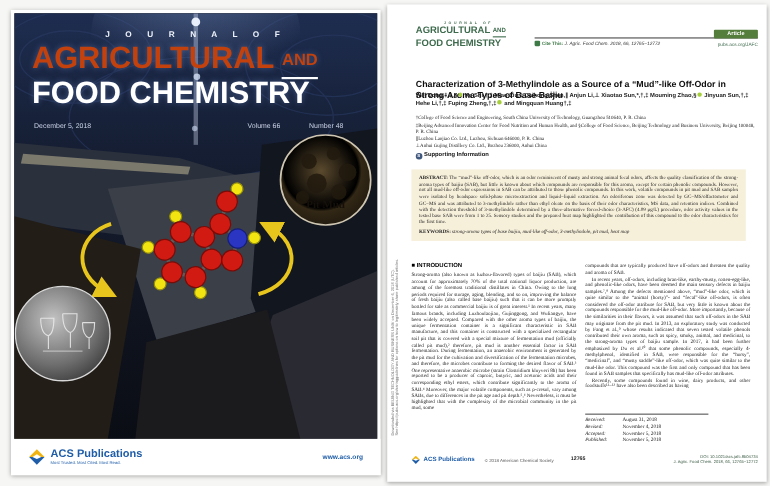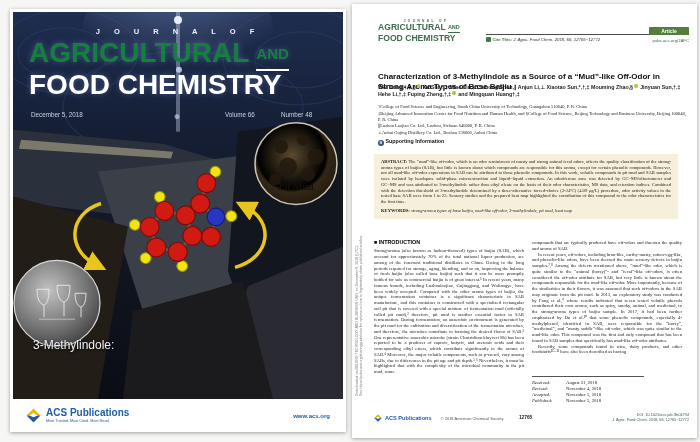--- a/index.html
+++ b/index.html
@@ -7,21 +7,21 @@
               font-family:"Liberation Sans", sans-serif; }
   .stage { position:relative; width:700px; height:442px; }
   .page { position:absolute; background:#fff; box-shadow:0 1px 4px rgba(0,0,0,.35); }
 
   
   .cover-page { left:10px; top:9px; width:336px; height:423px; }
   .cover-art { position:absolute; left:3px; top:3px; width:330px; height:387px; overflow:hidden; background:#0d1322; }
   .scene { position:absolute; left:0; top:0; width:100%; height:100%; }
   .cov-journal-of { position:absolute; top:15px; left:0; width:100%; text-align:center;
      color:#eef2fa; font-size:7.5px; font-weight:bold; letter-spacing:6px; }
-  .cov-t1 { position:absolute; top:27px; left:16px; color:#15803d; font-size:28px; font-weight:bold;
+  .cov-t1 { position:absolute; top:27px; left:16px; color:#c2410c; font-size:28px; font-weight:bold;
      line-height:28px; white-space:nowrap; text-shadow:0 0 6px rgba(120,150,220,.45);text-align:center; }
   .cov-t1 .and { font-size:15px; display:inline-block; border-bottom:2px solid #fff;
      padding-bottom:1px; margin-left:7px; transform:translateY(-3px); }
   .cov-t2 { position:absolute; top:57px; left:16px; color:#fff; font-size:28px; font-weight:bold;
      white-space:nowrap; text-shadow:0 0 6px rgba(120,150,220,.45); }
   .cov-meta { position:absolute; top:99px; left:0; width:100%; color:#c9d2e6; font-size:6.3px; }
   .cov-date { position:absolute; left:18px; }
   .cov-vol { position:absolute; left:212px; }
   .cov-num { position:absolute; left:268px; }
   .cov-caption { position:absolute; left:20px; top:326px; color:#eef1f6; font-size:12px;
@@ -226,21 +226,20 @@
 
       <div class="cov-journal-of">J O U R N A L   O F</div>
       <div class="cov-t1"><span>AGRICULTURAL</span><span class="and">AND</span></div>
       <div class="cov-t2">FOOD CHEMISTRY</div>
       <div class="cov-meta">
         <span class="cov-date">December 5, 2018</span>
         <span class="cov-vol">Volume 66</span>
         <span class="cov-num">Number 48</span>
       </div>
       <div class="cov-caption">
-        <div>3-Methylindole:</div>
       </div>
     </div>
 
     <div class="cover-footer">
       <div class="acs-logo-row">
         <svg width="15" height="15" viewBox="0 0 15 15">
           <polygon points="7.5,0.5 14.5,7.5 7.5,7.5 0.5,7.5" fill="#f0b310"></polygon>
           <polygon points="0.5,7.5 7.5,7.5 14.5,7.5 7.5,14.5" fill="#1f5da8"></polygon>
           <polygon points="3.5,7.5 7.5,5 11.5,7.5 7.5,9.2" fill="#fff"></polygon>
         </svg>

